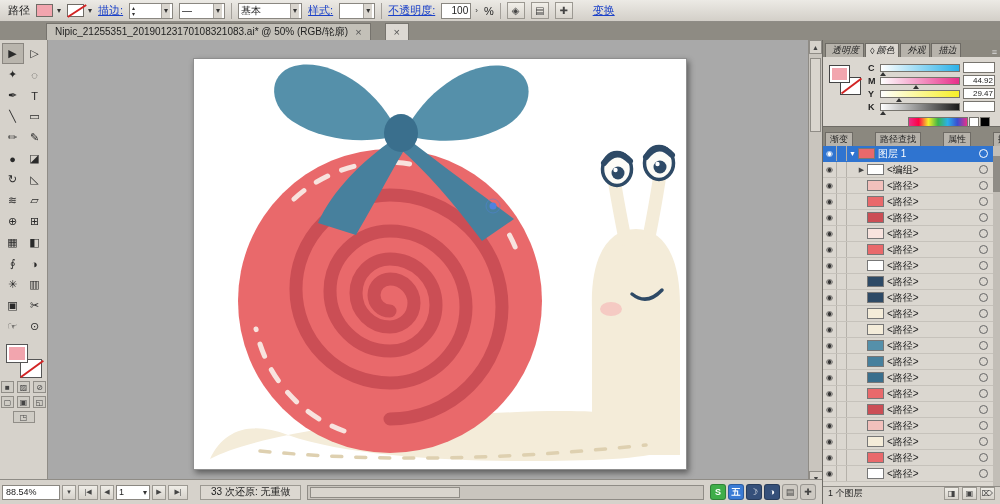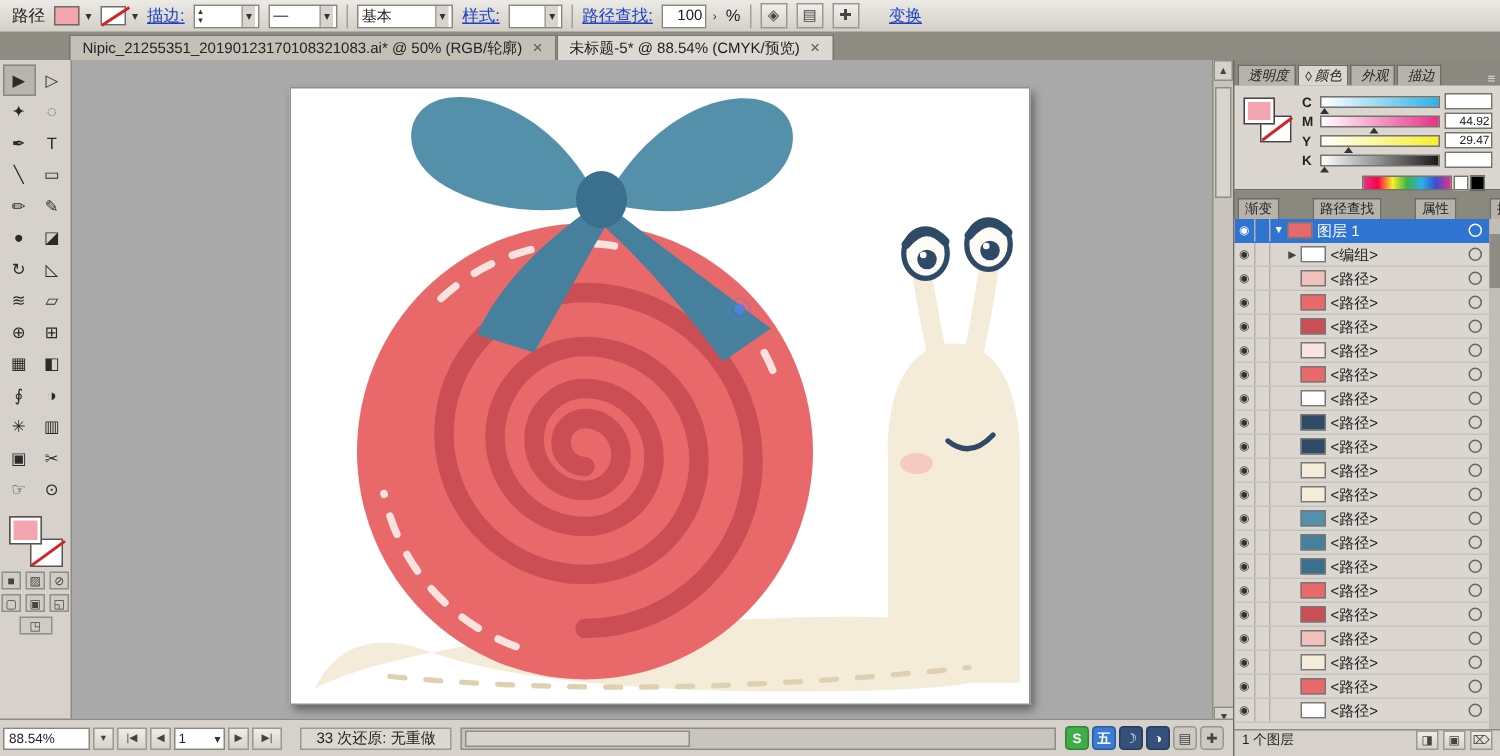--- a/index.html
+++ b/index.html
@@ -18,21 +18,21 @@
   .sw.stroke::after{content:"";position:absolute;left:-2px;top:5px;width:22px;height:2px;background:#d22424;transform:rotate(-33deg);}
   .mini-arrow{font-size:8px;color:#333;margin-left:-2px;}
   .combo{height:16px;background:#fff;border:1px solid #8a8781;display:flex;align-items:center;font-size:10px;padding:0 2px;gap:2px;}
   .combo .dd{margin-left:auto;font-size:8px;color:#333;background:#d9d5ce;border-left:1px solid #a4a09a;height:100%;display:flex;align-items:center;padding:0 2px;}
   .spin{display:flex;flex-direction:column;font-size:6px;line-height:6px;color:#333;}
   .cb-icon-btn{width:18px;height:17px;border:1px solid #9c9992;background:linear-gradient(#f1efe9,#d8d4cd);
     display:flex;align-items:center;justify-content:center;font-size:10px;color:#444;}
   .cb-sep{width:1px;height:16px;background:#a4a09a;}
   
   #tab-bar{position:absolute;top:22px;left:0;right:0;height:18px;background:#8e8b83;
-    display:flex;align-items:flex-end;padding-left:46px;gap:0;}
+    display:flex;align-items:flex-end;padding-left:46px;gap:14px;}
   .doc-tab{height:17px;display:flex;align-items:center;gap:7px;padding:0 8px;font-size:10px;
     background:#c3c0b8;border:1px solid #76736d;border-bottom:none;color:#222;max-width:330px;overflow:hidden;}
   .doc-tab.active{background:#dcd8d2;}
   .doc-tab .label{overflow:hidden;text-overflow:ellipsis;white-space:nowrap;}
   .tab-close{font-size:11px;color:#555;cursor:pointer;}
   
   #toolbar{position:absolute;top:40px;left:0;width:48px;bottom:19px;background:#d6d2cb;
     border-right:1px solid #8f8c86;padding-top:3px;}
   #tool-grid{display:grid;grid-template-columns:22px 22px;justify-content:center;}
   .tool{height:21px;display:flex;align-items:center;justify-content:center;font-size:11px;color:#2a2a2a;border:1px solid transparent;cursor:pointer;}
@@ -134,21 +134,21 @@
   <span class="cb-sep"></span>
   <span class="combo" style="width:64px">
     <span>基本</span>
     <span class="dd">▾</span>
   </span>
   <span class="cb-link">样式:</span>
   <span class="combo" style="width:36px">
     <span class="dd">▾</span>
   </span>
   <span class="cb-sep"></span>
-  <span class="cb-link">路径查找:</span>
+  <span class="cb-link">不透明度:</span>
   <span class="combo" style="width:30px;justify-content:flex-end">
     <span>100</span>
   </span>
   <span class="mini-arrow">›</span>
   <span class="cb-label">%</span>
   <span class="cb-sep"></span>
 
     <span class="cb-icon-btn">
       <span>◈</span>
     </span>
@@ -163,21 +163,20 @@
 
   <span class="cb-link" style="margin-left:14px">变换</span>
 </div>
 
 <div id="tab-bar">
   <div class="doc-tab">
     <span class="label">Nipic_21255351_20190123170108321083.ai* @ 50% (RGB/轮廓)</span>
     <span class="tab-close">×</span>
   </div>
   <div class="doc-tab active">
-    <span class="label">未标题-5* @ 88.54% (CMYK/预览)</span>
     <span class="tab-close">×</span>
   </div>
 </div>
 
 <div id="toolbar">
   <div id="tool-grid">
 
       <div class="tool selected">
         <span>▶</span>
       </div>

